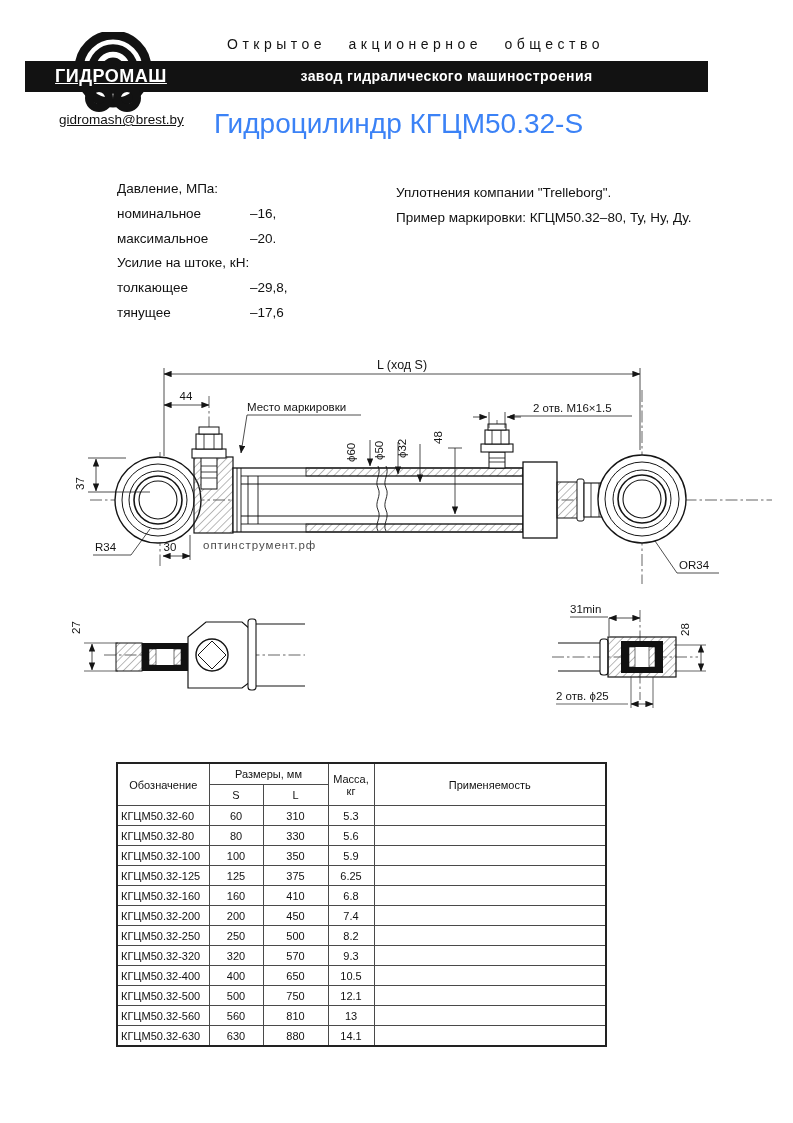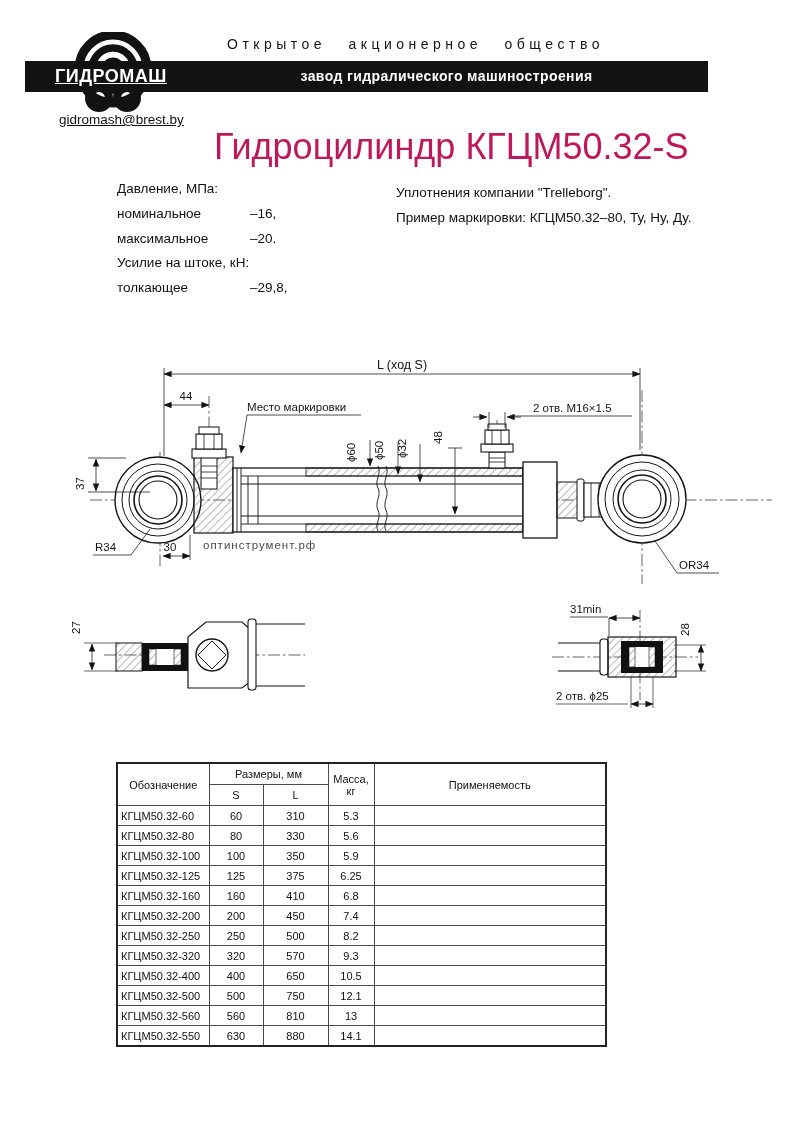--- a/index.html
+++ b/index.html
@@ -7,21 +7,21 @@
         font-family:"Liberation Sans",sans-serif;color:#111;}
   .abs{position:absolute;}
   .soc{left:227px;top:36px;font-size:14px;letter-spacing:4.5px;word-spacing:14px;white-space:nowrap;color:#141414;}
   .bar{left:25px;top:61px;width:683px;height:31px;background:#121212;}
   .bar-text{left:185px;top:61px;width:523px;height:31px;line-height:31px;text-align:center;
             color:#fff;font-weight:bold;font-size:14px;letter-spacing:.4px;white-space:nowrap;z-index:2;}
   .logo-svg{left:71px;top:32px;z-index:1;}
   .logo-text{left:36px;top:62px;width:150px;height:30px;line-height:29px;text-align:center;color:#fff;
              font-weight:bold;font-size:18px;letter-spacing:.5px;text-decoration:underline;z-index:3;}
   .email{left:59px;top:112px;font-size:13.5px;text-decoration:underline;color:#111;cursor:pointer;}
-  .title{left:214px;top:126px;font-size:36px;white-space:nowrap;color:#be185d;}
+  .title{left:214px;top:108px;font-size:28px;white-space:nowrap;color:#3b82f6;}
   .specs-left{left:117px;top:181px;font-size:13.5px;}
   .spec-row{display:flex;height:24.8px;}
   .spec-label{width:133px;}
   .specs-right{left:396px;top:181px;font-size:13.5px;line-height:24.9px;white-space:nowrap;}
   .drw{left:0;top:350px;}
   .drw text{font-size:11.5px;fill:#151515;}
   .drw .big{font-size:12.5px;}
   .wm{font-size:45px;letter-spacing:1px;opacity:.8;}
   .dtable{left:116px;top:762px;border-collapse:collapse;table-layout:fixed;font-size:11px;
           border:2px solid #222;}
@@ -65,20 +65,24 @@
         <span class="spec-label">максимальное</span>
         <span>–20.</span>
       </div>
     <div class="spec-row">
         <span class="spec-label">Усилие на штоке, кН:</span>
         <span></span>
       </div>
     <div class="spec-row">
         <span class="spec-label">толкающее</span>
         <span>–29,8,</span>
+      </div>
+    <div class="spec-row">
+        <span class="spec-label">тянущее</span>
+        <span>–17,6</span>
       </div>
   </div>
   <div class="abs specs-right">
     <div>Уплотнения компании "Trelleborg".</div>
     <div>Пример маркировки: КГЦМ50.32–80, Ту, Ну, Ду.</div>
   </div>
 
   <svg class="abs drw" width="793" height="375" viewBox="0 350 793 375">
     <defs>
       <pattern id="hat" width="5.5" height="5.5" patternUnits="userSpaceOnUse" patternTransform="rotate(45)">
@@ -324,21 +328,21 @@
           <td></td>
         </tr>
       <tr>
           <td class="des">КГЦМ50.32-560</td>
           <td>560</td>
           <td>810</td>
           <td>13</td>
           <td></td>
         </tr>
       <tr>
-          <td class="des">КГЦМ50.32-550</td>
+          <td class="des">КГЦМ50.32-630</td>
           <td>630</td>
           <td>880</td>
           <td>14.1</td>
           <td></td>
         </tr>
     </tbody>
   </table>
 
 </div>
 

